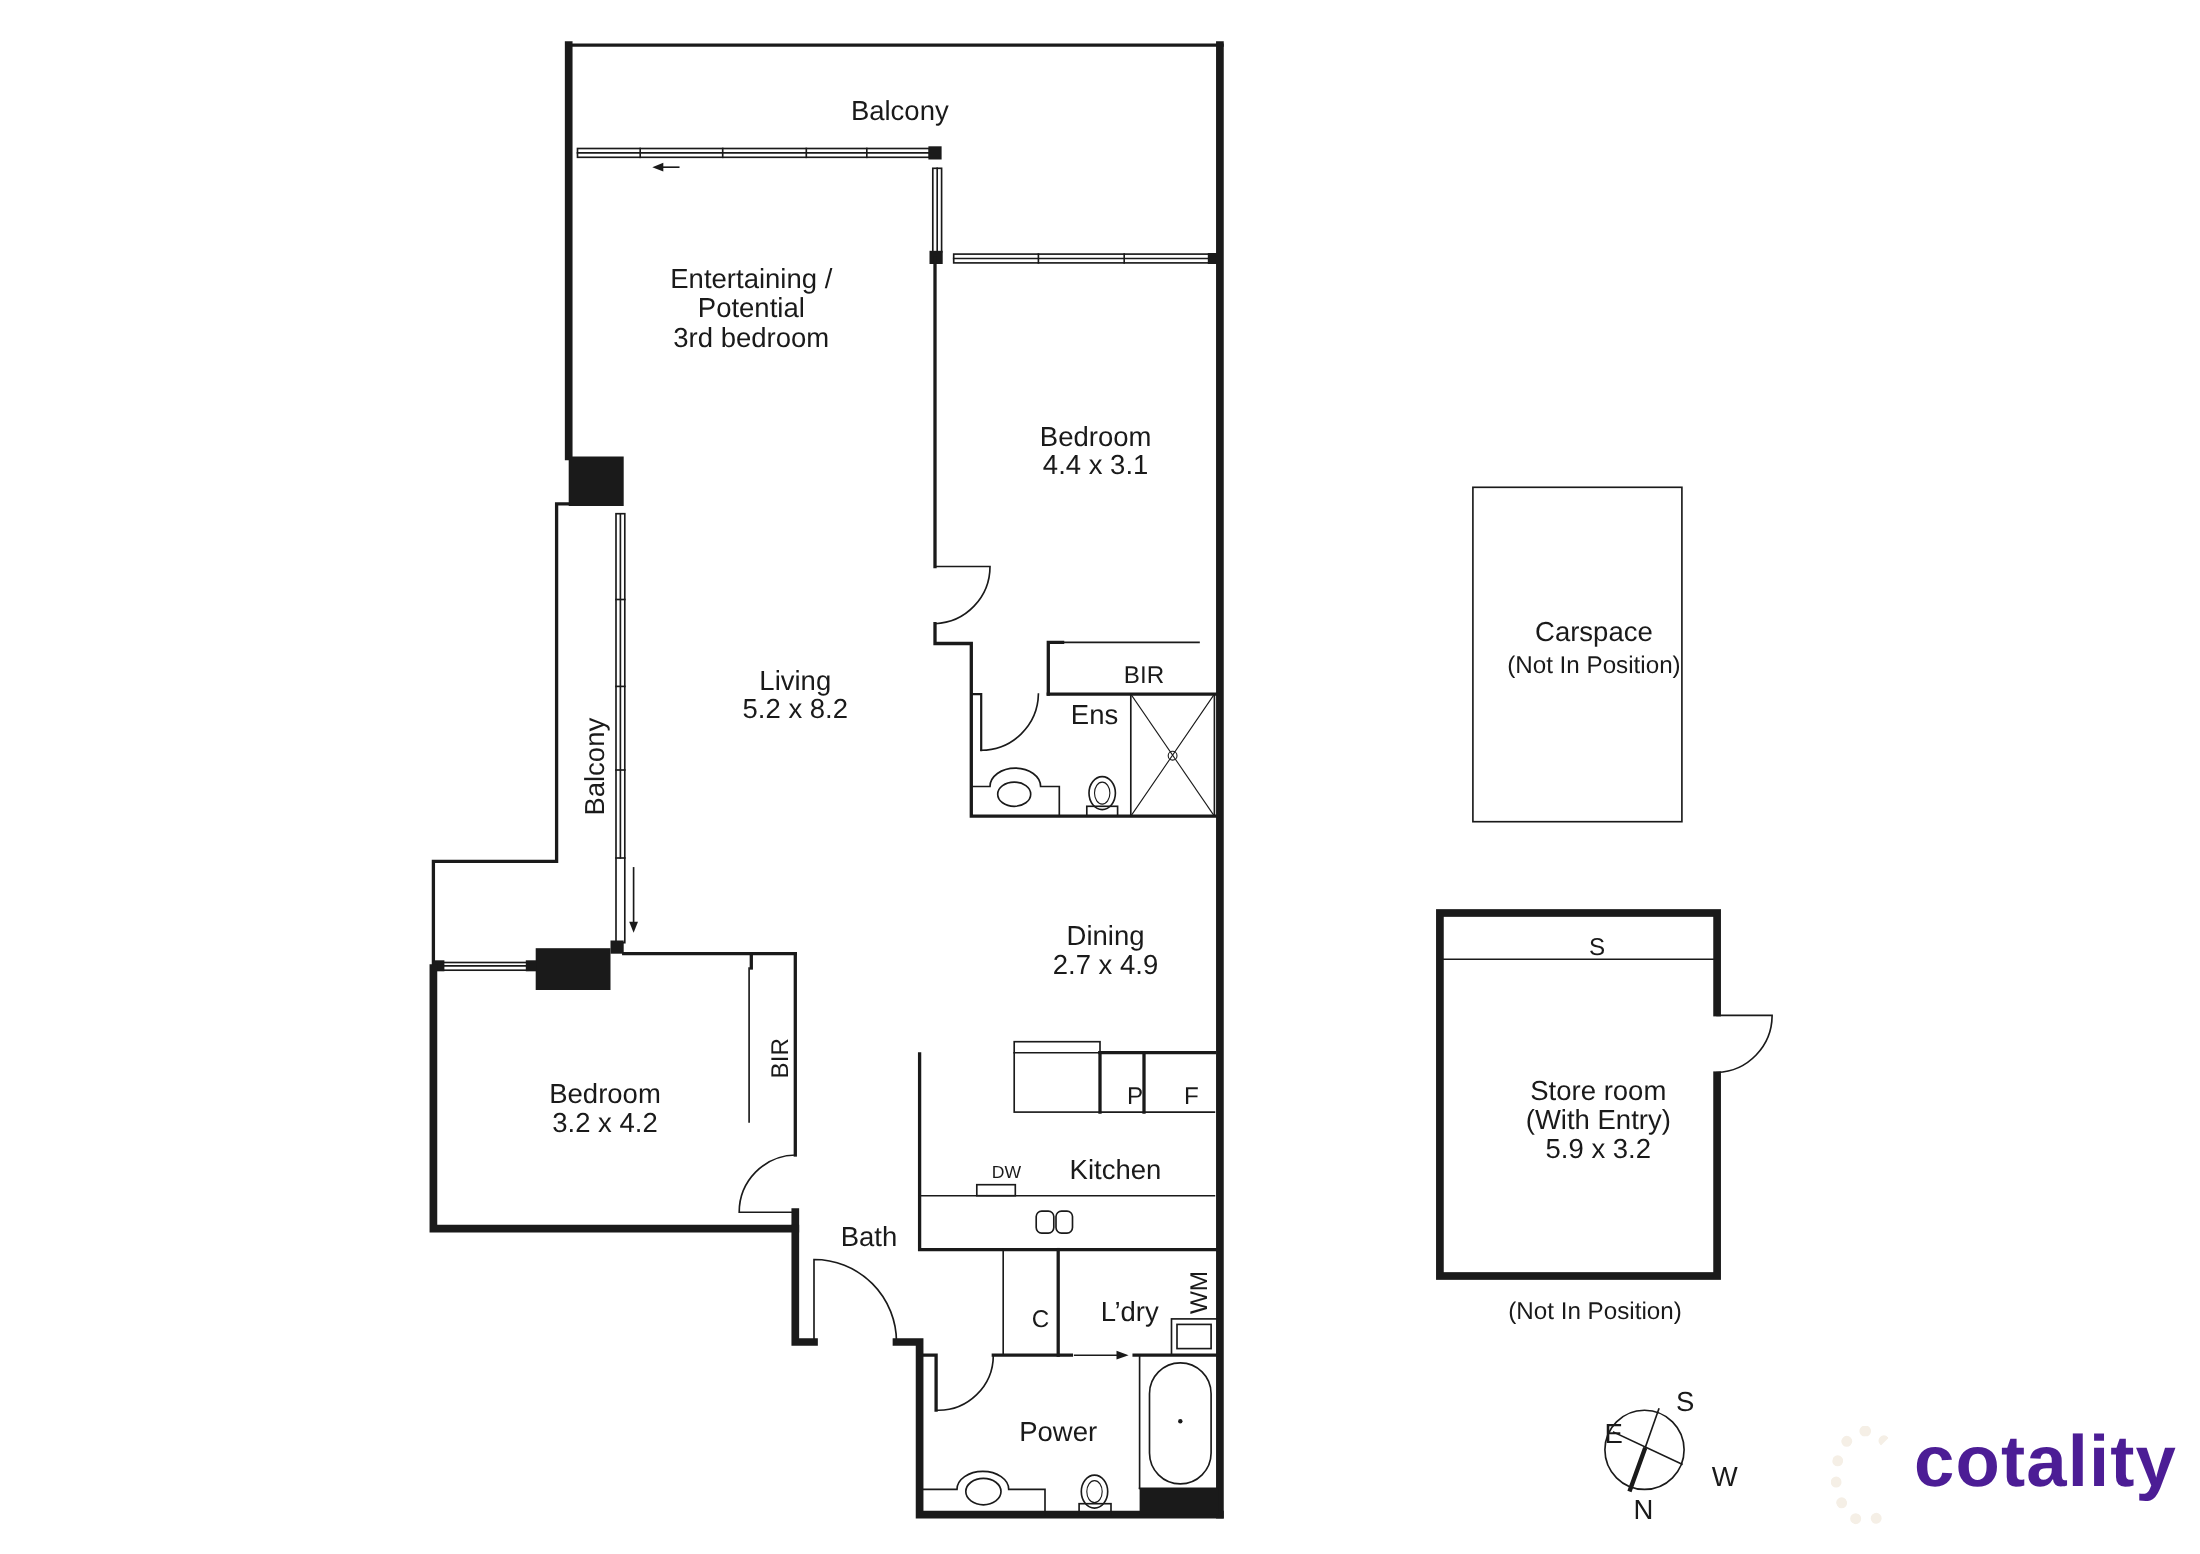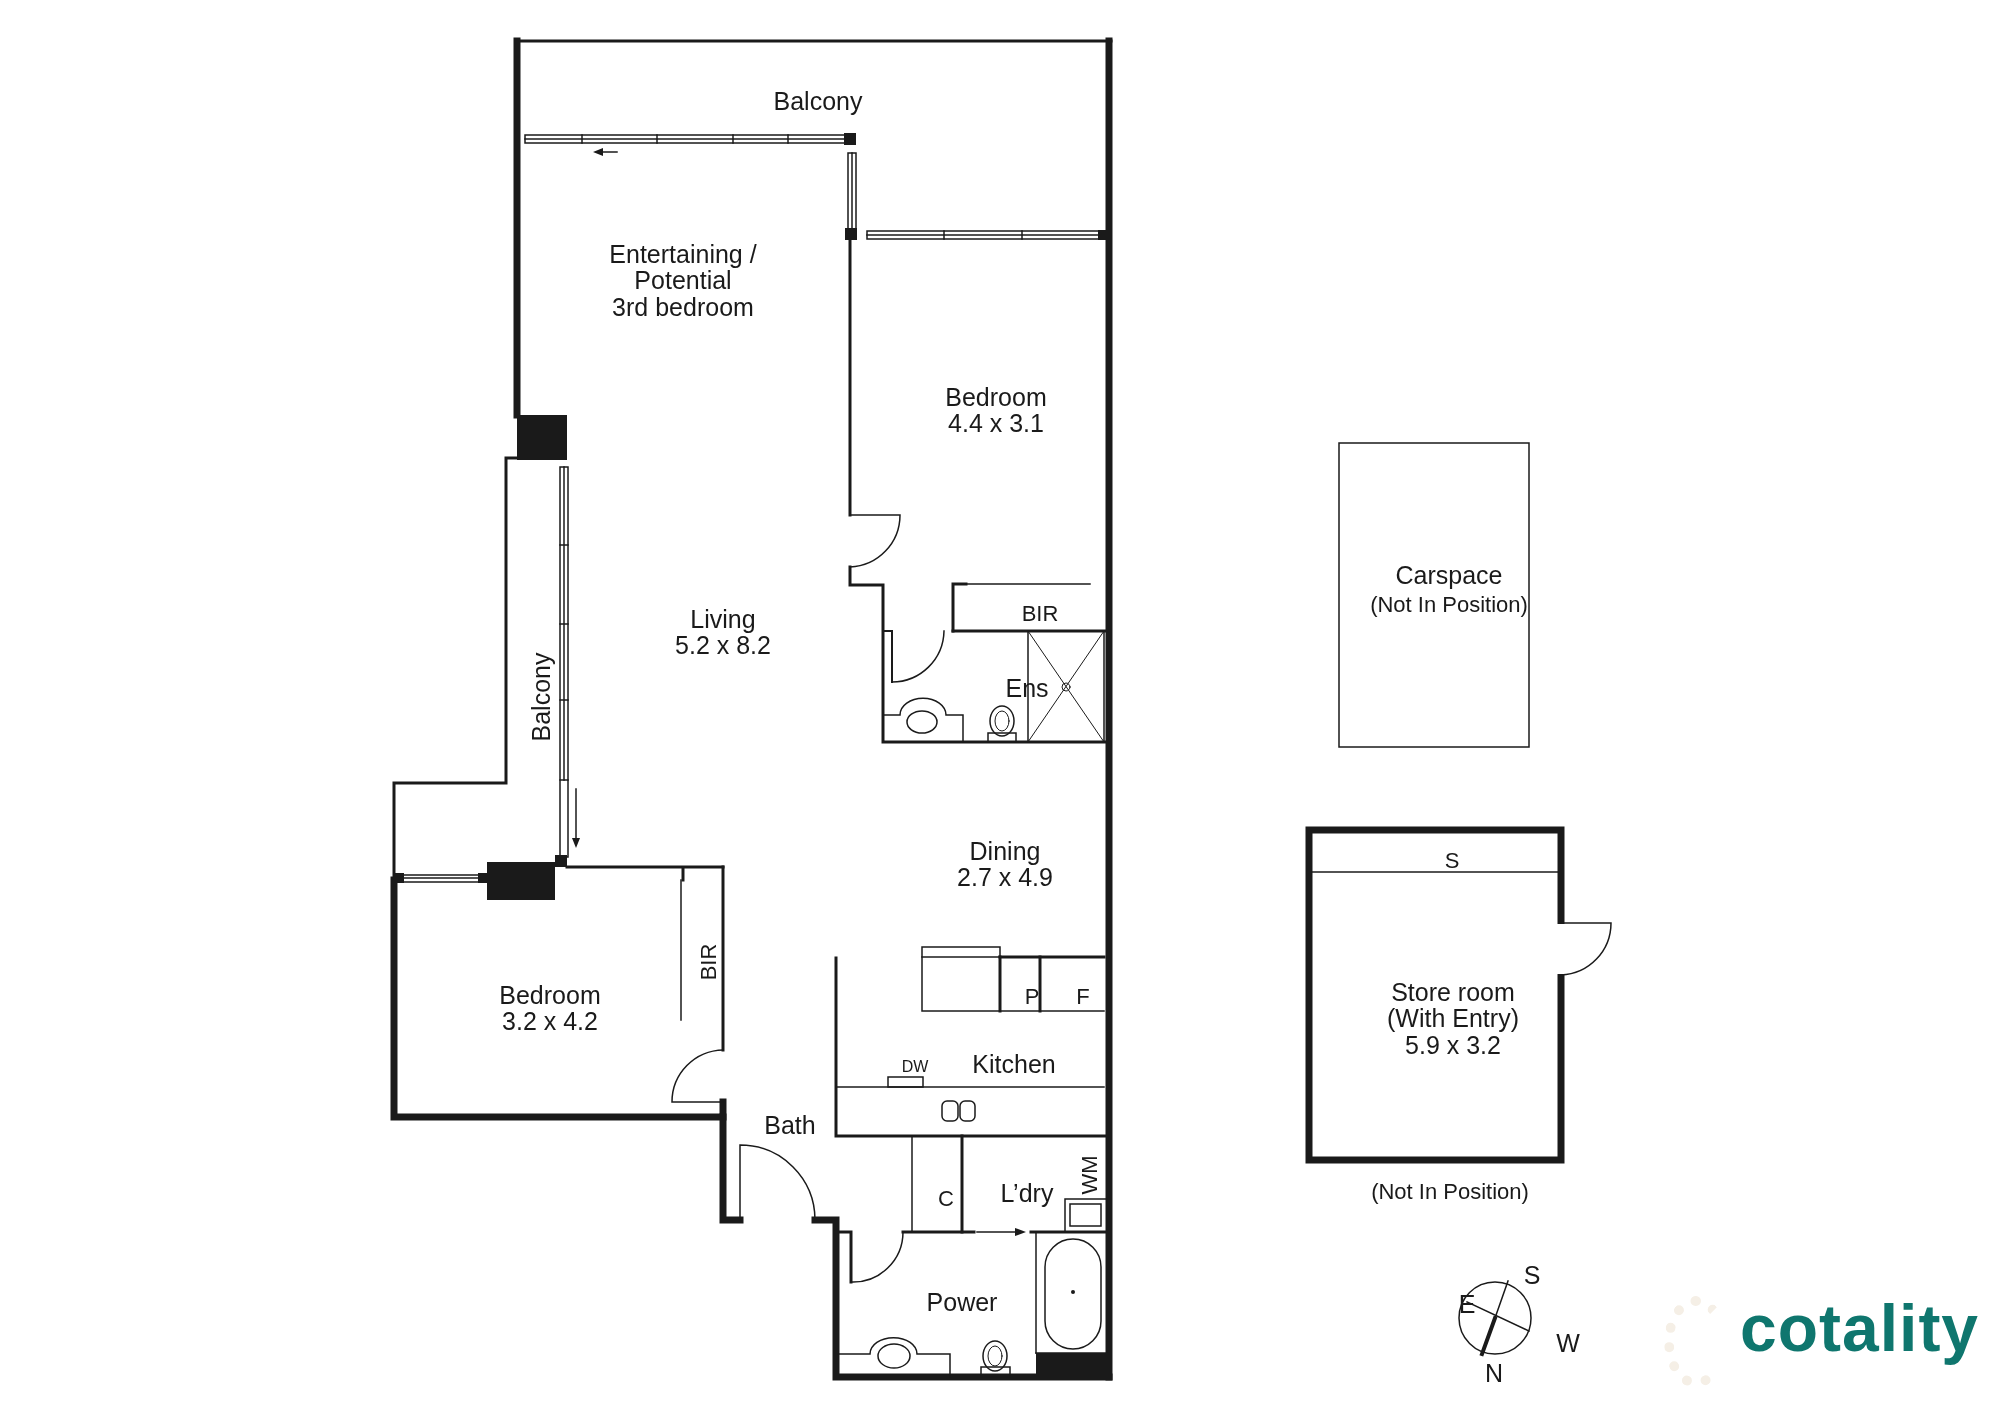--- a/index.html
+++ b/index.html
@@ -3,21 +3,21 @@
 <meta charset="utf-8">
 <style>
   html, body { margin:0; padding:0; background:#ffffff; }
   body { width:2000px; height:1413px; position:relative; overflow:hidden; font-family:"Liberation Sans", sans-serif; }
   svg { position:absolute; left:0; top:0; }
   .lbl { position:absolute; color:#1a1a1a; font-family:"Liberation Sans", sans-serif; text-align:center; white-space:nowrap; line-height:1.05; transform:translateX(-50%); }
   .lg { font-size:25px; }
   .md { font-size:22px; }
   .xs { font-size:16px; }
   .vert { transform:translate(-50%,-50%) rotate(-90deg); transform-origin:center; }
-  .watermark { position:absolute; left:1665px; top:1290px; font-size:66px; font-weight:bold; color:#0f766e; font-family:"Liberation Sans", sans-serif; letter-spacing:1px; }
+  .watermark { position:absolute; left:1665px; top:1290px; font-size:66px; font-weight:bold; color:#4c1d95; font-family:"Liberation Sans", sans-serif; letter-spacing:1px; }
   .wm-logo { position:absolute; left:1664px; top:1296px; width:64px; height:92px; border-radius:50%; border:10px dotted #f5efe6; border-right-color:transparent; box-sizing:border-box; }
 </style>
 </head>
 <body>
 
 <svg width="2000" height="1413" viewBox="0 0 2000 1413" xmlns="http://www.w3.org/2000/svg">
   <g fill="none" stroke="#1a1a1a" stroke-linecap="square">
 
     <g>
       <line x1="517" y1="41" x2="1111" y2="41" stroke-width="3"></line>
@@ -159,21 +159,21 @@
   <div>Potential</div>
   <div>3rd bedroom</div>
 </div>
 
 <div class="lbl lg" style="left:996px; top:384px;">
   <div>Bedroom</div>
   <div>4.4 x 3.1</div>
 </div>
 
 <div class="lbl md" style="left:1040px; top:602px;">BIR</div>
-<div class="lbl lg" style="left:995px; top:675px;margin-left:32px;">Ens</div>
+<div class="lbl lg" style="left:995px; top:637px;">Ens</div>
 
 <div class="lbl lg" style="left:723px; top:606px;">
   <div>Living</div>
   <div>5.2 x 8.2</div>
 </div>
 
 <div class="lbl lg vert" style="left:541px; top:697px;">Balcony</div>
 
 <div class="lbl lg" style="left:1005px; top:822px;margin-top:16px;">
   <div>Dining</div>

